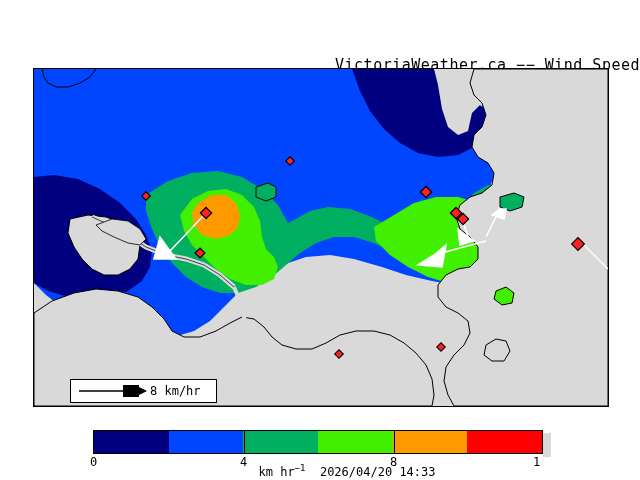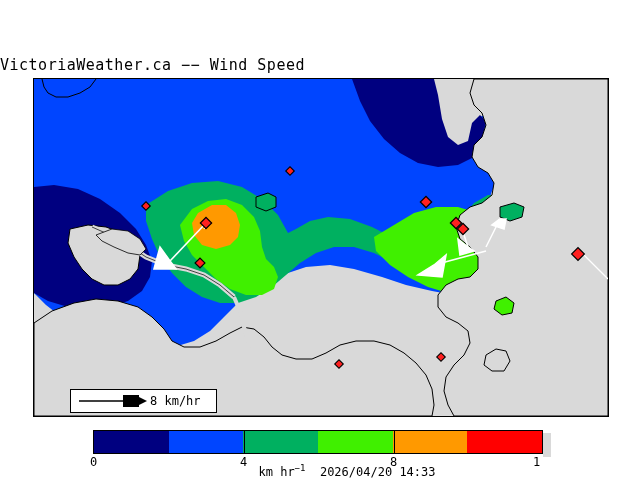--- a/index.html
+++ b/index.html
@@ -4,27 +4,27 @@
 <style>
   html,body{margin:0;padding:0;}
   body{
     width:640px;height:480px;background:#fff;overflow:hidden;
     font-family:"DejaVu Sans Mono","Liberation Mono",monospace;
   }
   #root{position:relative;width:640px;height:480px;}
 
   
   #title{
-    position:absolute;left:0;top:56px;width:640px;text-align:left;
+    position:absolute;left:0;top:56px;width:640px;text-align:right;
     font-size:15px;color:#000;letter-spacing:.5px;white-space:pre;
   }
 
   
   #map-frame{
-    position:absolute;left:33px;top:78px;width:574px;height:337px;
+    position:absolute;left:33px;top:68px;width:574px;height:337px;
     border:1px solid #000;background:#ec4899;overflow:hidden;
   }
   #map-svg{position:absolute;left:0;top:0;width:574px;height:337px;display:block;}
 
   
   #scale-legend{
     position:absolute;left:36px;top:310px;width:145px;height:22px;
     border:1px solid #000;background:#fff;
     display:flex;align-items:center;
   }

